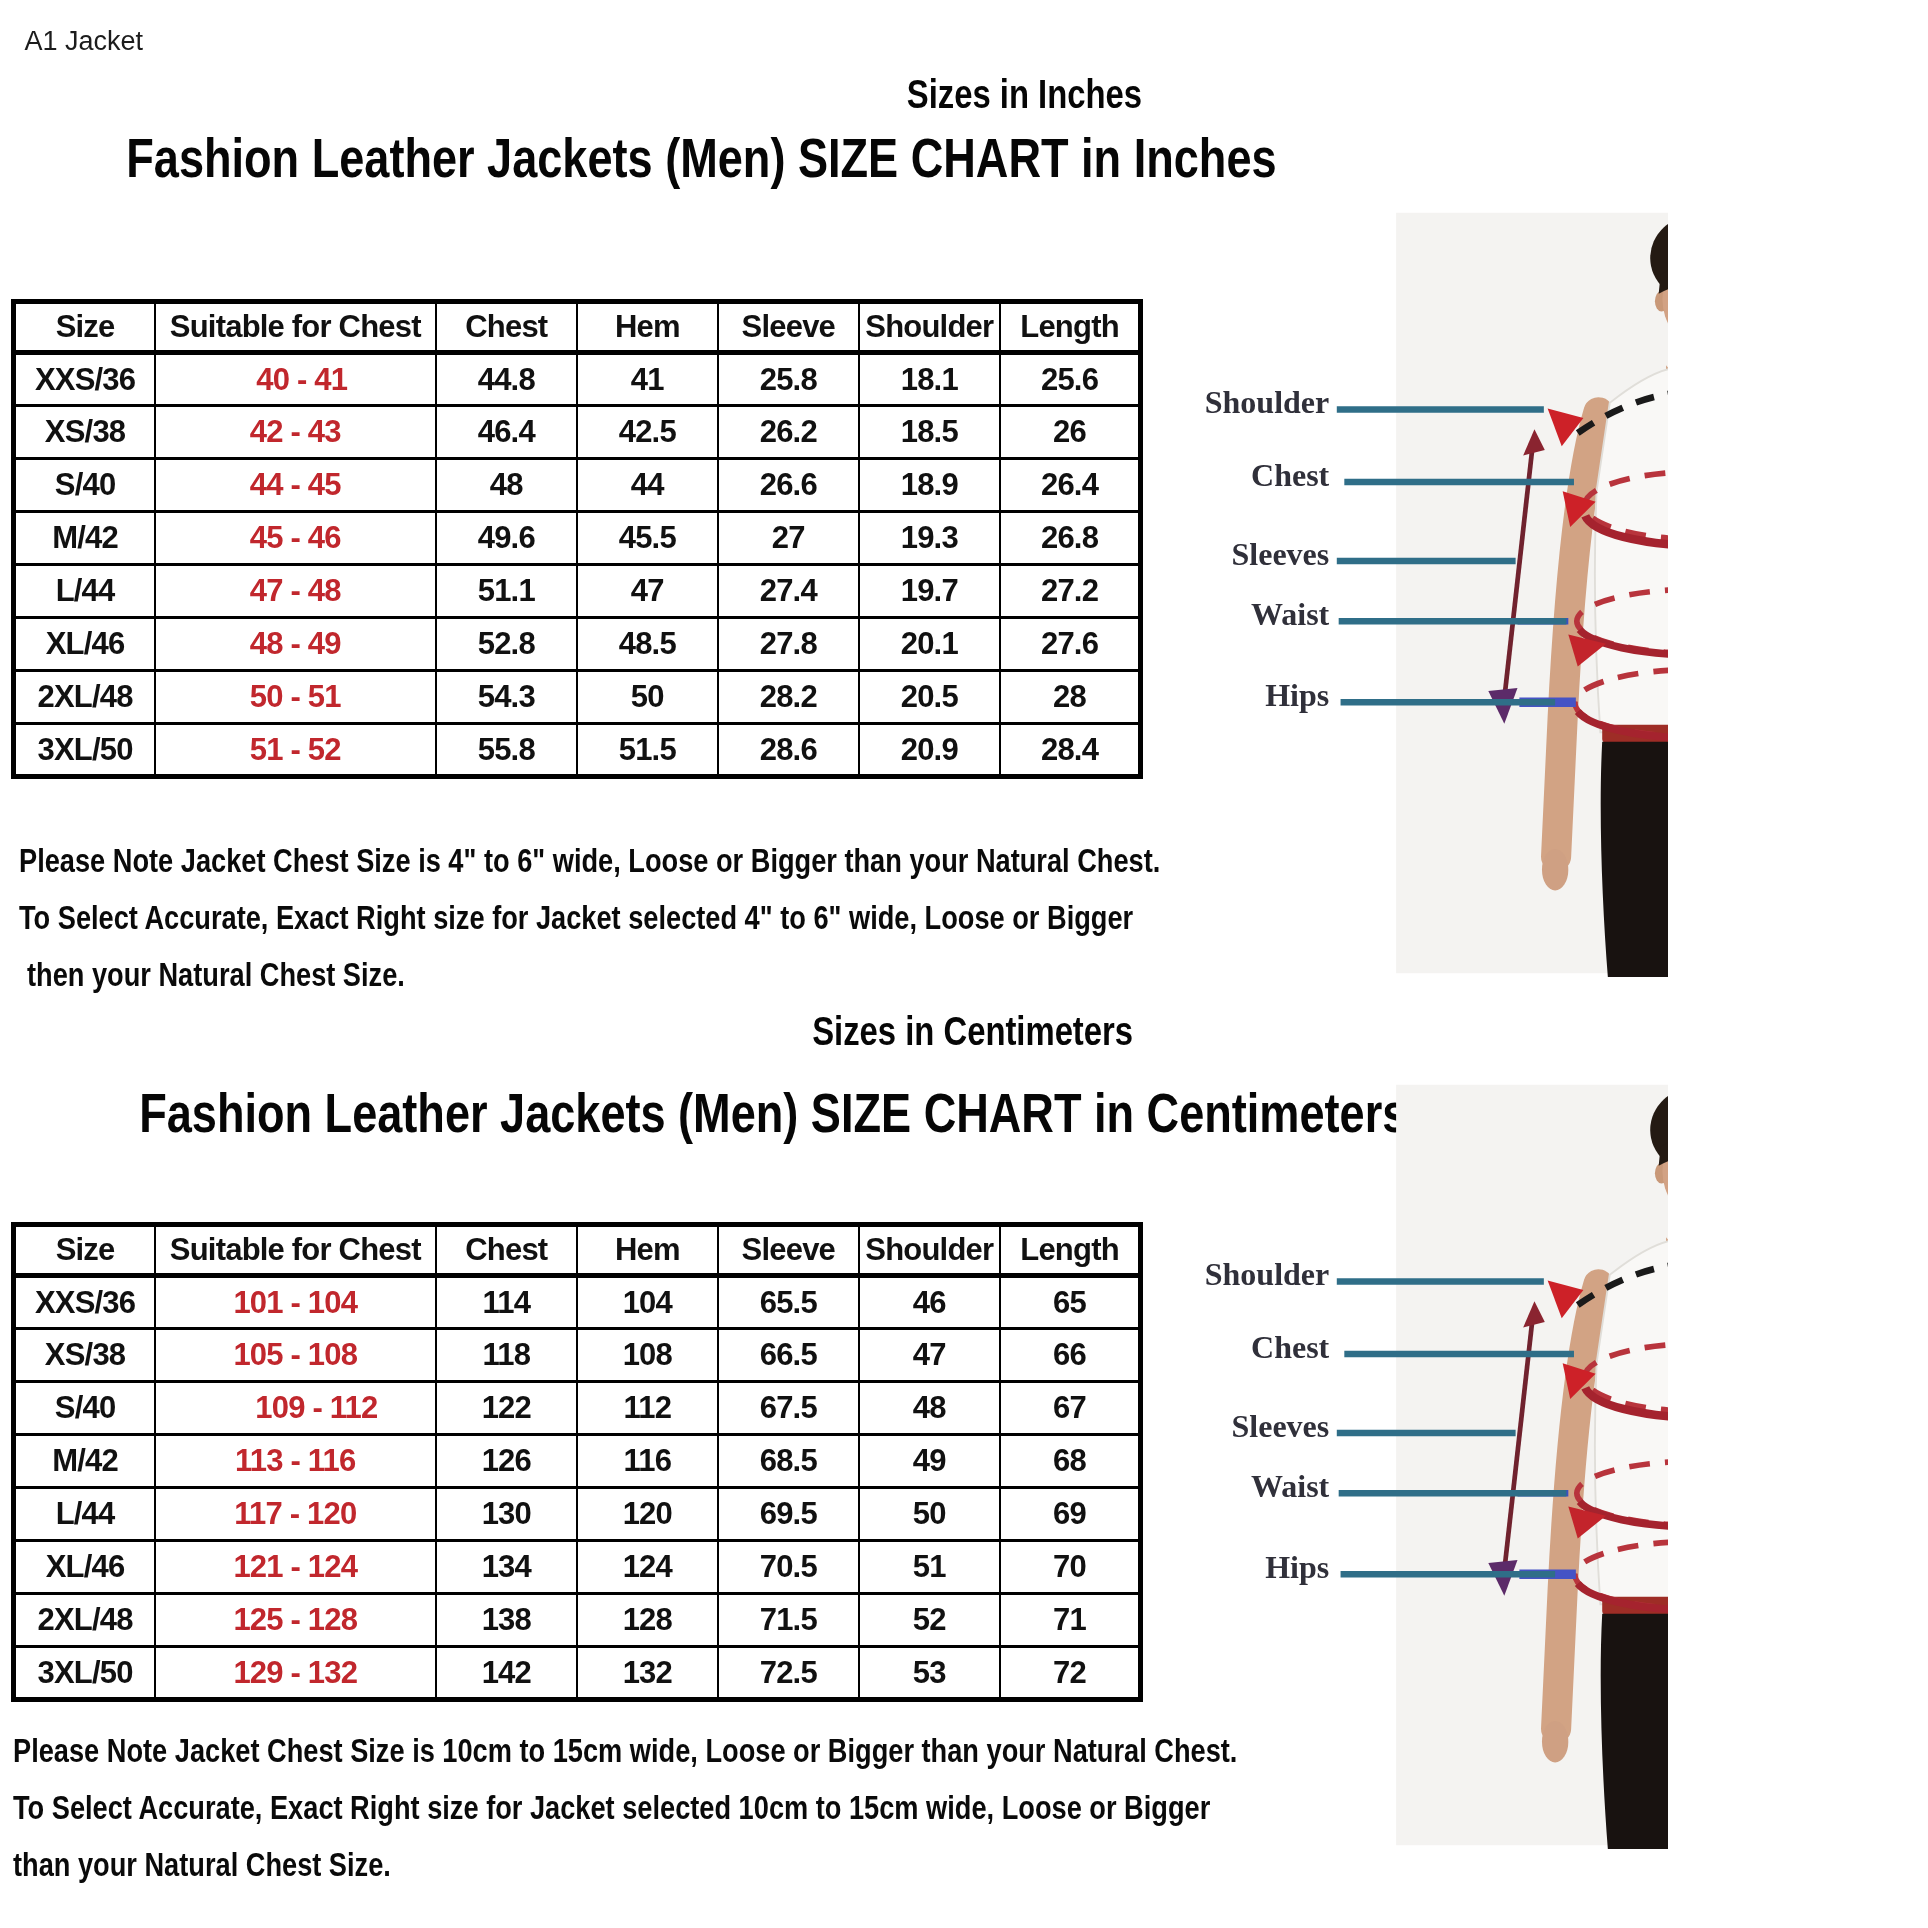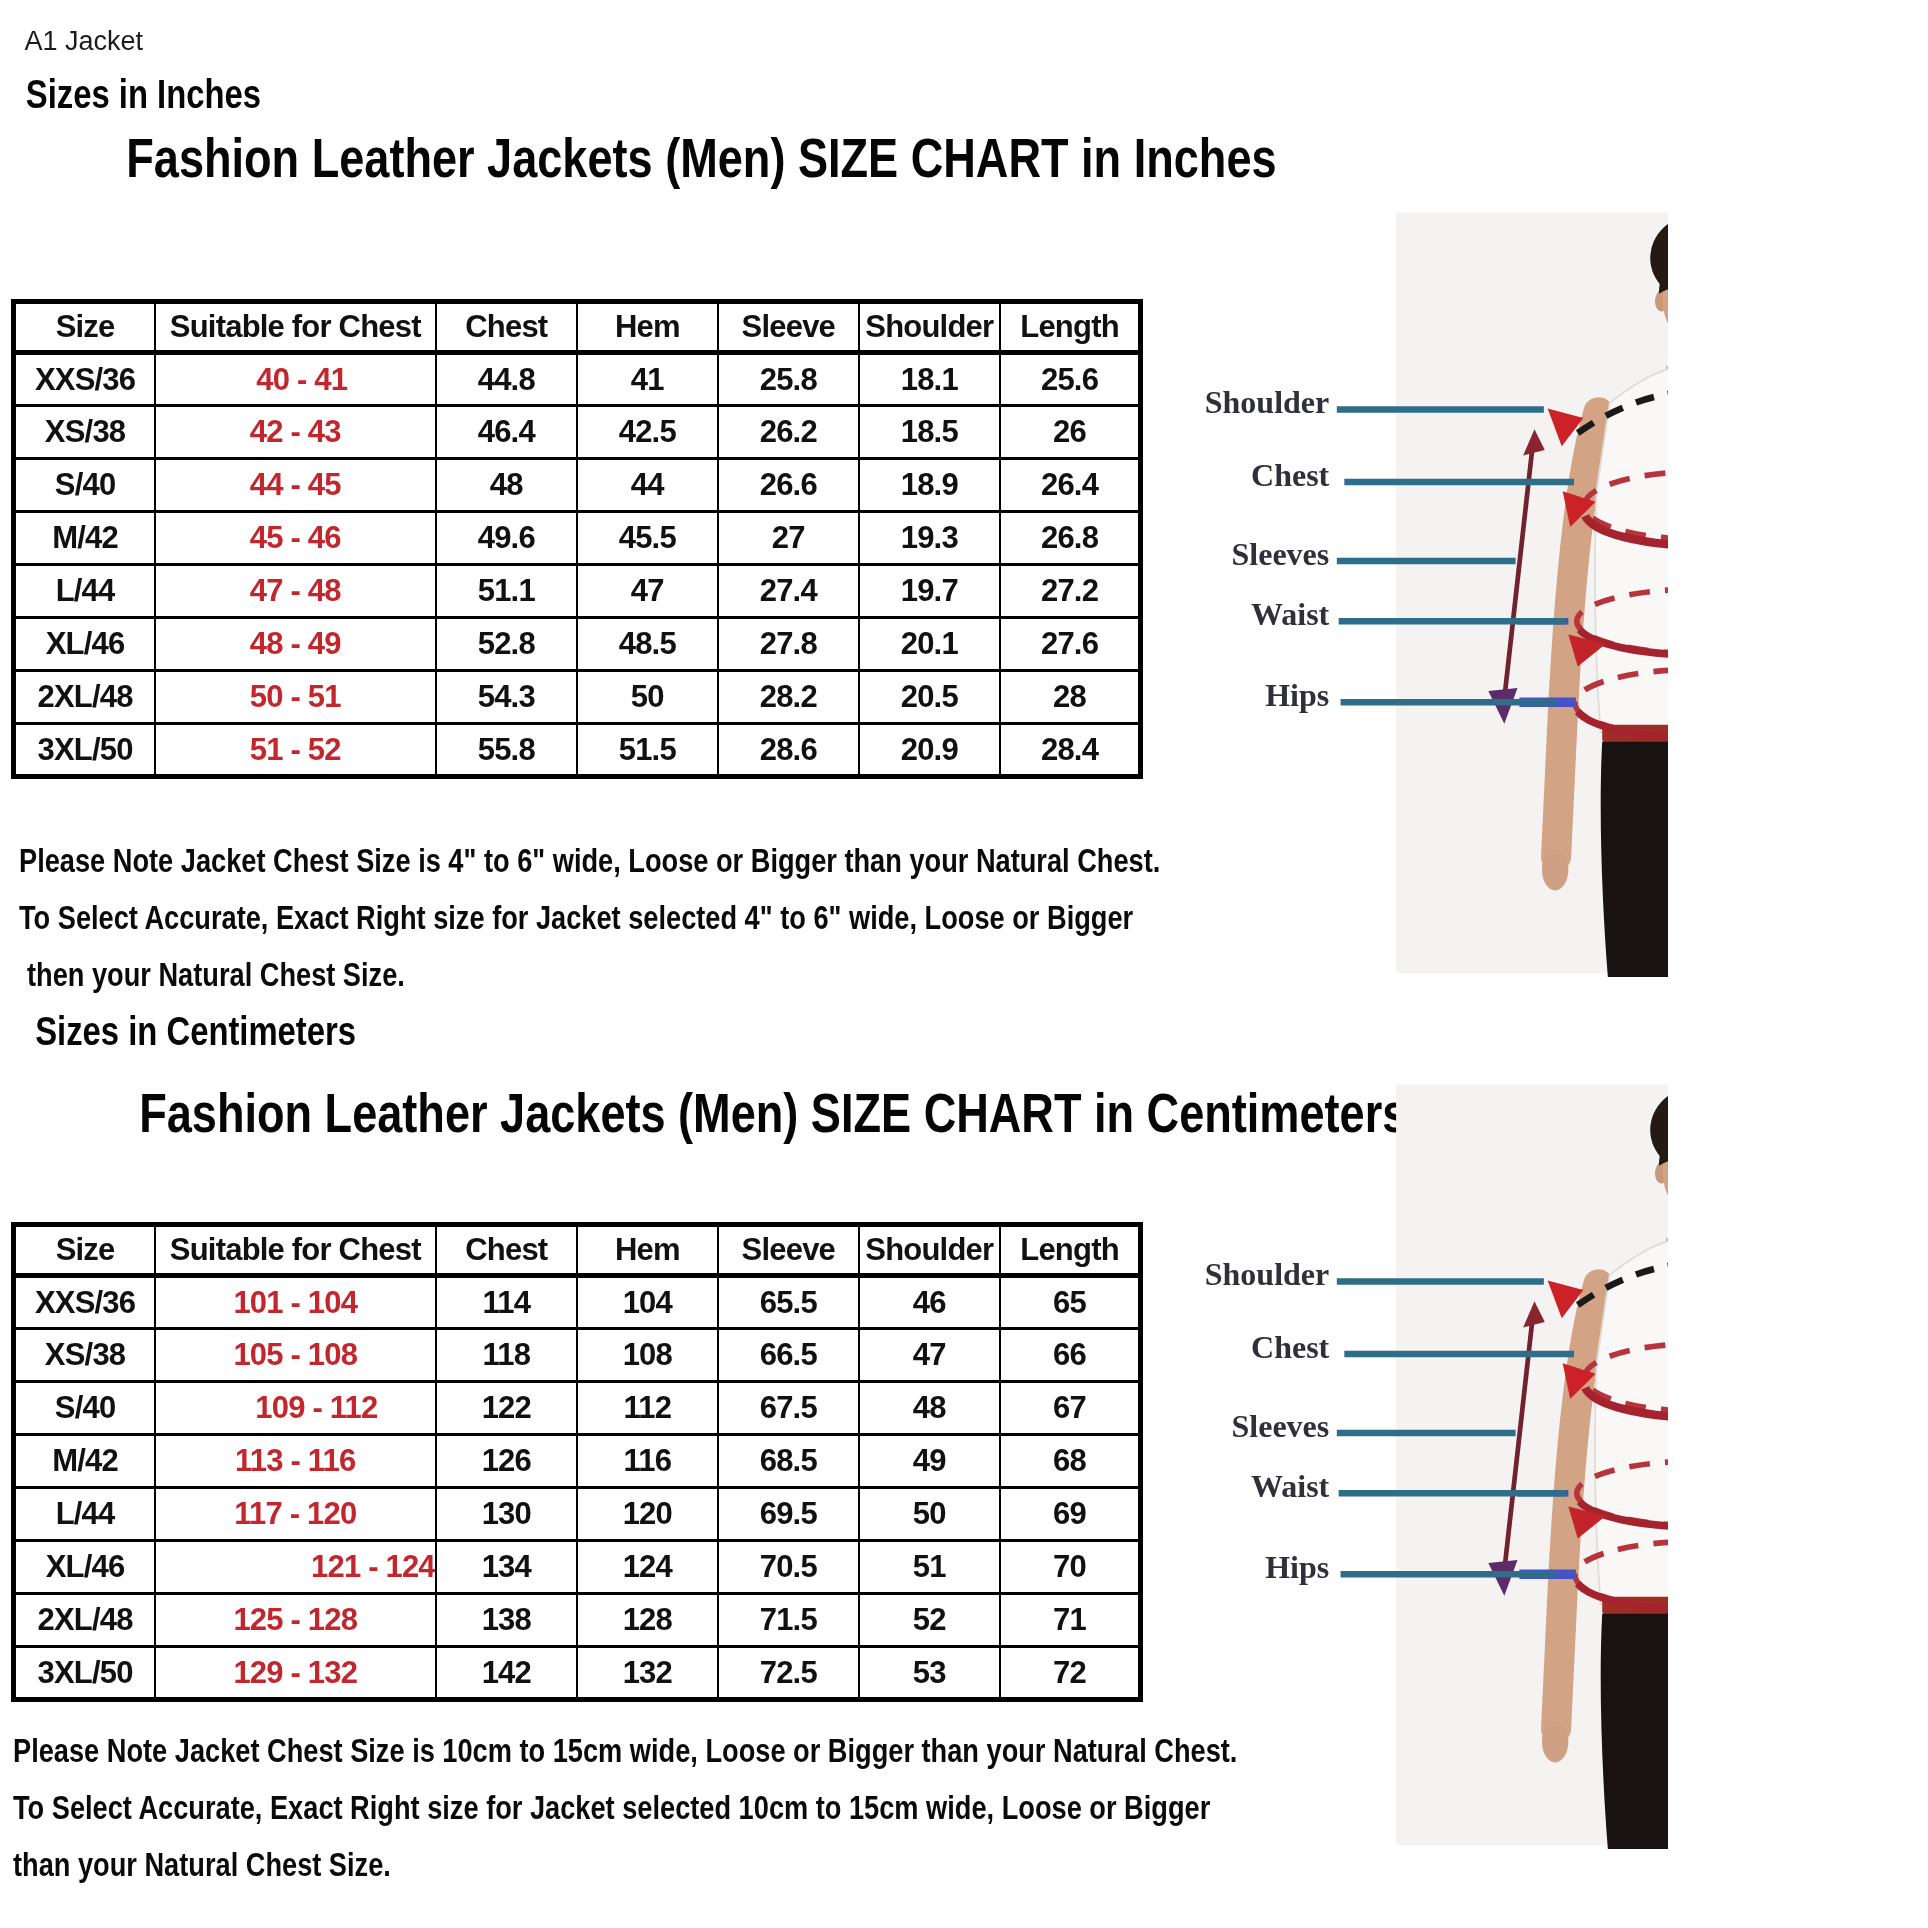--- a/index.html
+++ b/index.html
@@ -1,19 +1,19 @@
 <!DOCTYPE html>
 <html style="font-size:15px"><head>
 <meta charset="utf-8">
 <style>
   html,body{margin:0;padding:0;background:#ffffff;}
   .canvas{position:relative;width:1668px;height:1928px;background:#ffffff;overflow:hidden;
           font-family:"Liberation Sans",sans-serif;color:#0a0a0a;}
   .a1-label{position:absolute;left:24.5px;top:26px;font-size:27px;font-weight:400;color:#1c1c1c;}
-  .heading{position:absolute;left:0;width:1168px;text-align:left;font-weight:bold;color:#060606;white-space:nowrap;}
+  .heading{position:absolute;left:0;width:1168px;text-align:right;font-weight:bold;color:#060606;white-space:nowrap;}
   .heading.sub{font-size:40px;}
   .heading.main{font-size:55px;text-decoration:underline;}
   .sq{display:inline-block;transform:scaleX(0.82);transform-origin:50% 50%;white-space:nowrap;}
   .sqL{display:inline-block;transform:scaleX(0.80);transform-origin:0 50%;white-space:nowrap;}
   .size-table{position:absolute;left:11.3px;border-collapse:collapse;width:1128px;table-layout:fixed;
               background:#fff;border:5.6px solid #000;}
   .size-table th,.size-table td{border:2.8px solid #000;border-top-width:3.8px;border-bottom-width:3.8px;
               text-align:center;vertical-align:middle;font-weight:bold;font-size:31px;letter-spacing:-0.8px;
               padding:0;color:#111;}
   .size-table thead th{border-bottom-width:5.6px;border-top-width:3.8px;}
@@ -212,21 +212,21 @@
           <td>L/44</td>
           <td style="color: rgb(193, 39, 45);">117 - 120</td>
           <td>130</td>
           <td>120</td>
           <td>69.5</td>
           <td>50</td>
           <td>69</td>
         </tr>
         <tr>
           <td>XL/46</td>
-          <td style="color: rgb(193, 39, 45); text-align: right;">121 - 124</td>
+          <td style="color: rgb(193, 39, 45);">121 - 124</td>
           <td>134</td>
           <td>124</td>
           <td>70.5</td>
           <td>51</td>
           <td>70</td>
         </tr>
         <tr>
           <td>2XL/48</td>
           <td style="color: rgb(193, 39, 45);">125 - 128</td>
           <td>138</td>

